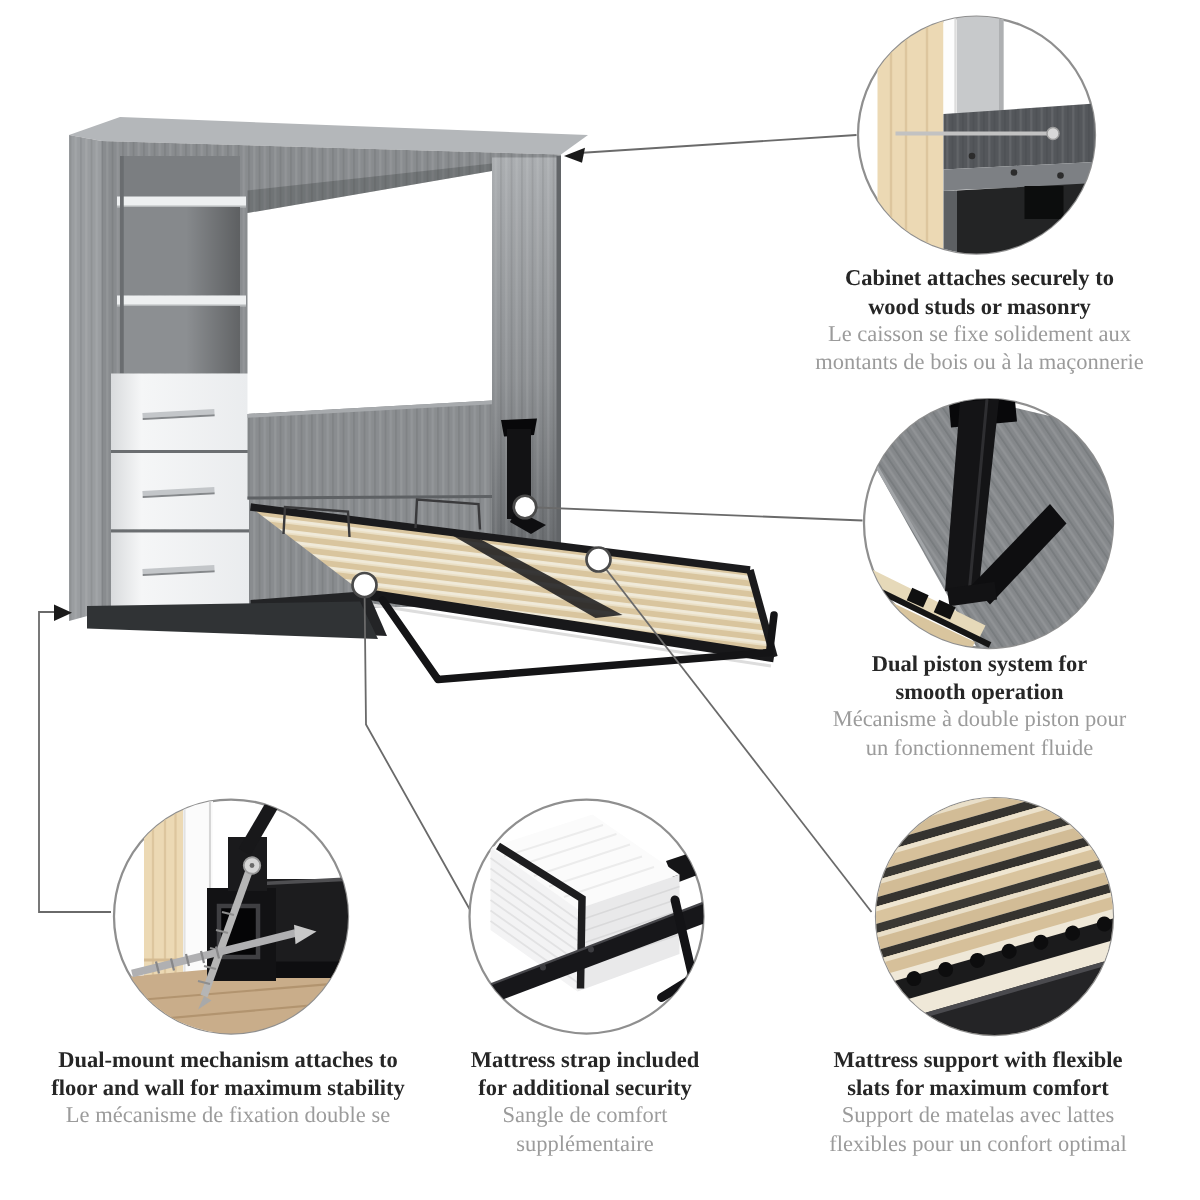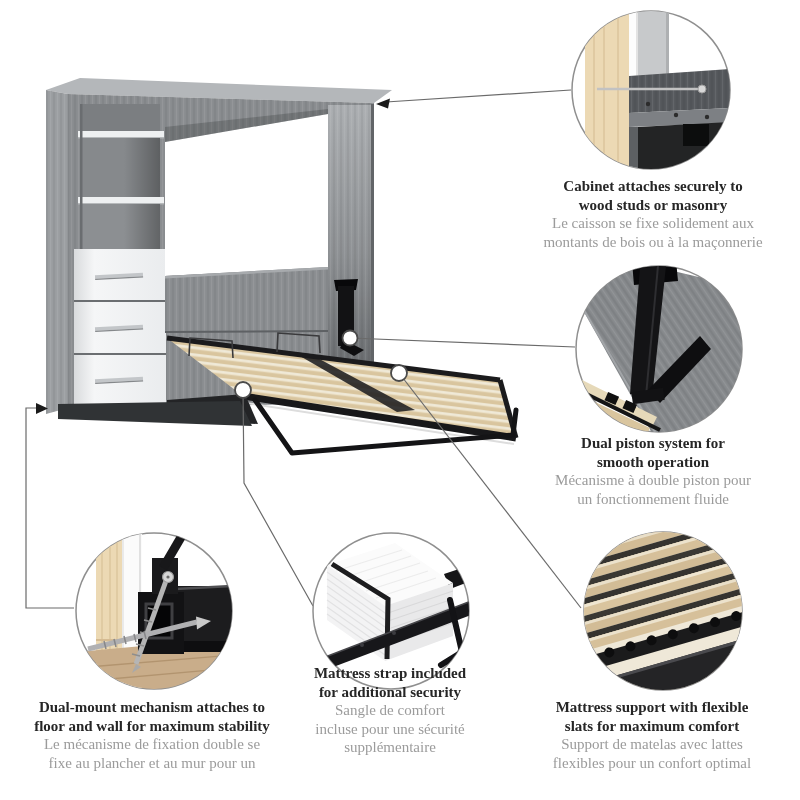--- a/index.html
+++ b/index.html
@@ -5,21 +5,21 @@
   html,body{margin:0;padding:0;background:#ffffff;}
   #stage{position:relative;width:800px;height:800px;background:#ffffff;overflow:hidden;
          font-family:Liberation Serif, serif;}
   #art{position:absolute;left:0;top:0;}
   .cap{position:absolute;text-align:center;font-size:15px;line-height:18.5px;}
   .cap .en{font-weight:bold;color:#262626;}
   .cap .fr{color:#9b9b9b;}
   #cap-cabinet{left:503px;top:177px;width:300px;}
   #cap-piston{left:503px;top:434px;width:300px;}
   #cap-mount{left:2px;top:698px;width:300px;text-align:center;}
-  #cap-strap{left:265px;top:664px;width:250px;}
+  #cap-strap{left:265px;top:698px;width:250px;}
   #cap-slats{left:502px;top:698px;width:300px;}
 </style>
 </head>
 <body>
 
 <div id="stage">
 
 <svg id="art" width="800" height="800" viewBox="0 0 800 800">
   <defs>
     <pattern id="gv" width="7" height="80" patternUnits="userSpaceOnUse">
@@ -314,28 +314,26 @@
     <div class="en">Dual piston system for</div>
     <div class="en">smooth operation</div>
     <div class="fr">Mécanisme à double piston pour</div>
     <div class="fr">un fonctionnement fluide</div>
   </div>
 
   <div class="cap" id="cap-mount">
     <div class="en">Dual-mount mechanism attaches to</div>
     <div class="en">floor and wall for maximum stability</div>
     <div class="fr">Le mécanisme de fixation double se</div>
-    <div class="fr">fixe au plancher et au mur pour un</div>
   </div>
 
   <div class="cap" id="cap-strap">
     <div class="en">Mattress strap included</div>
     <div class="en">for additional security</div>
     <div class="fr">Sangle de comfort</div>
-    <div class="fr">incluse pour une sécurité</div>
     <div class="fr">supplémentaire</div>
   </div>
 
   <div class="cap" id="cap-slats">
     <div class="en">Mattress support with flexible</div>
     <div class="en">slats for maximum comfort</div>
     <div class="fr">Support de matelas avec lattes</div>
     <div class="fr">flexibles pour un confort optimal</div>
   </div>
 

